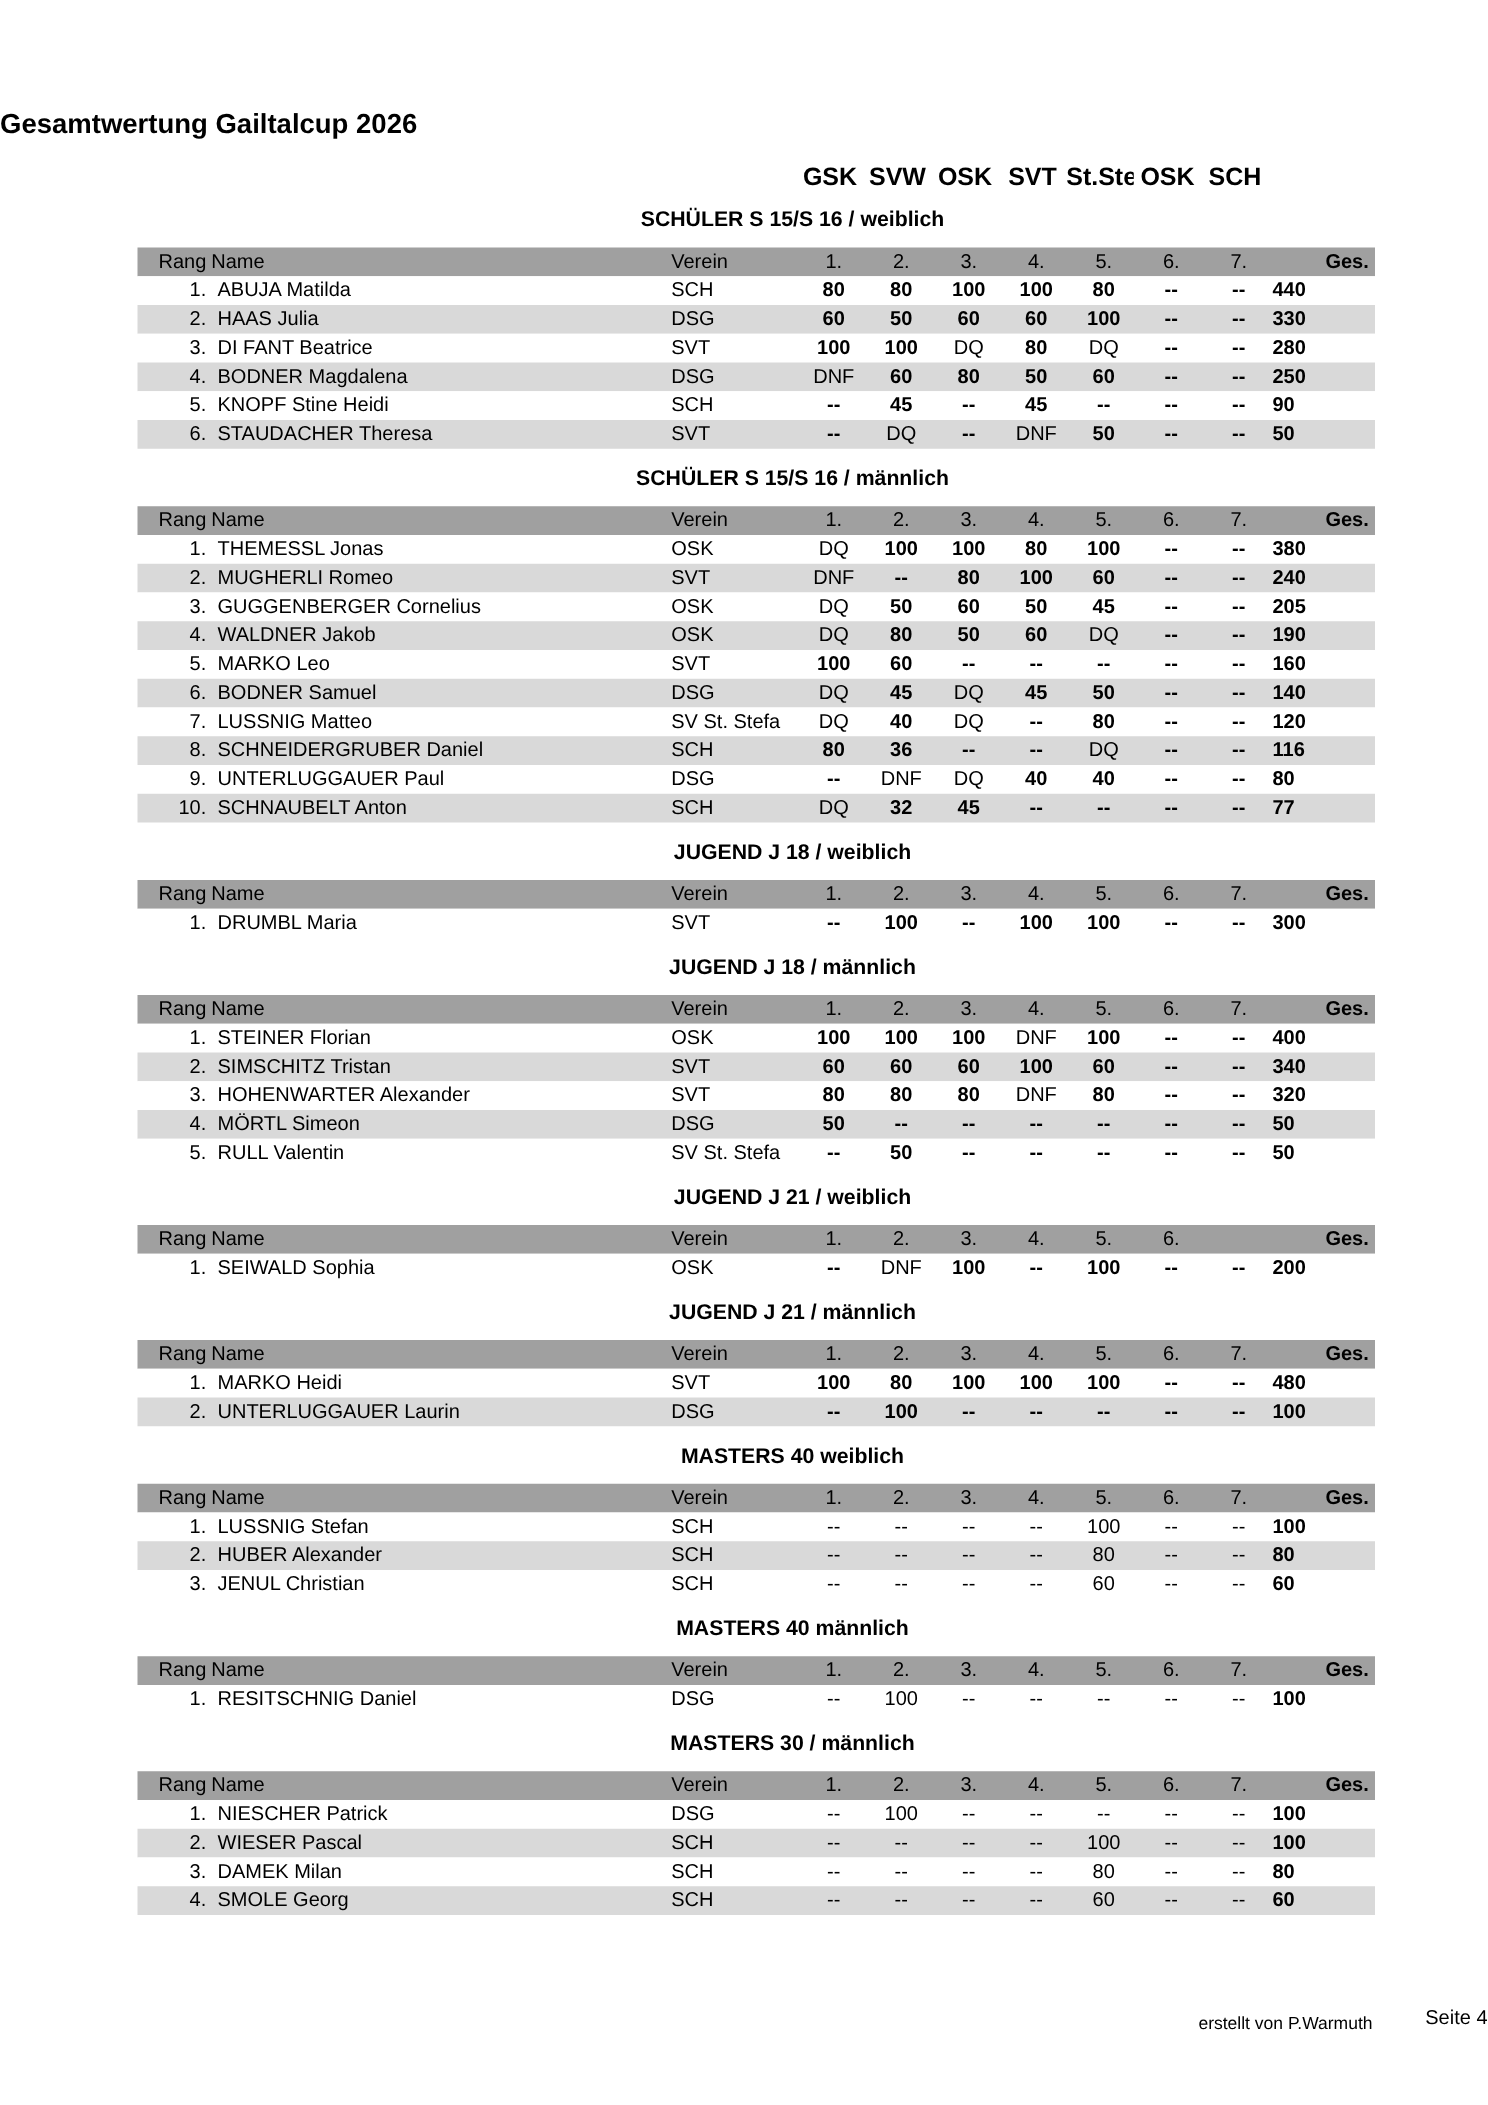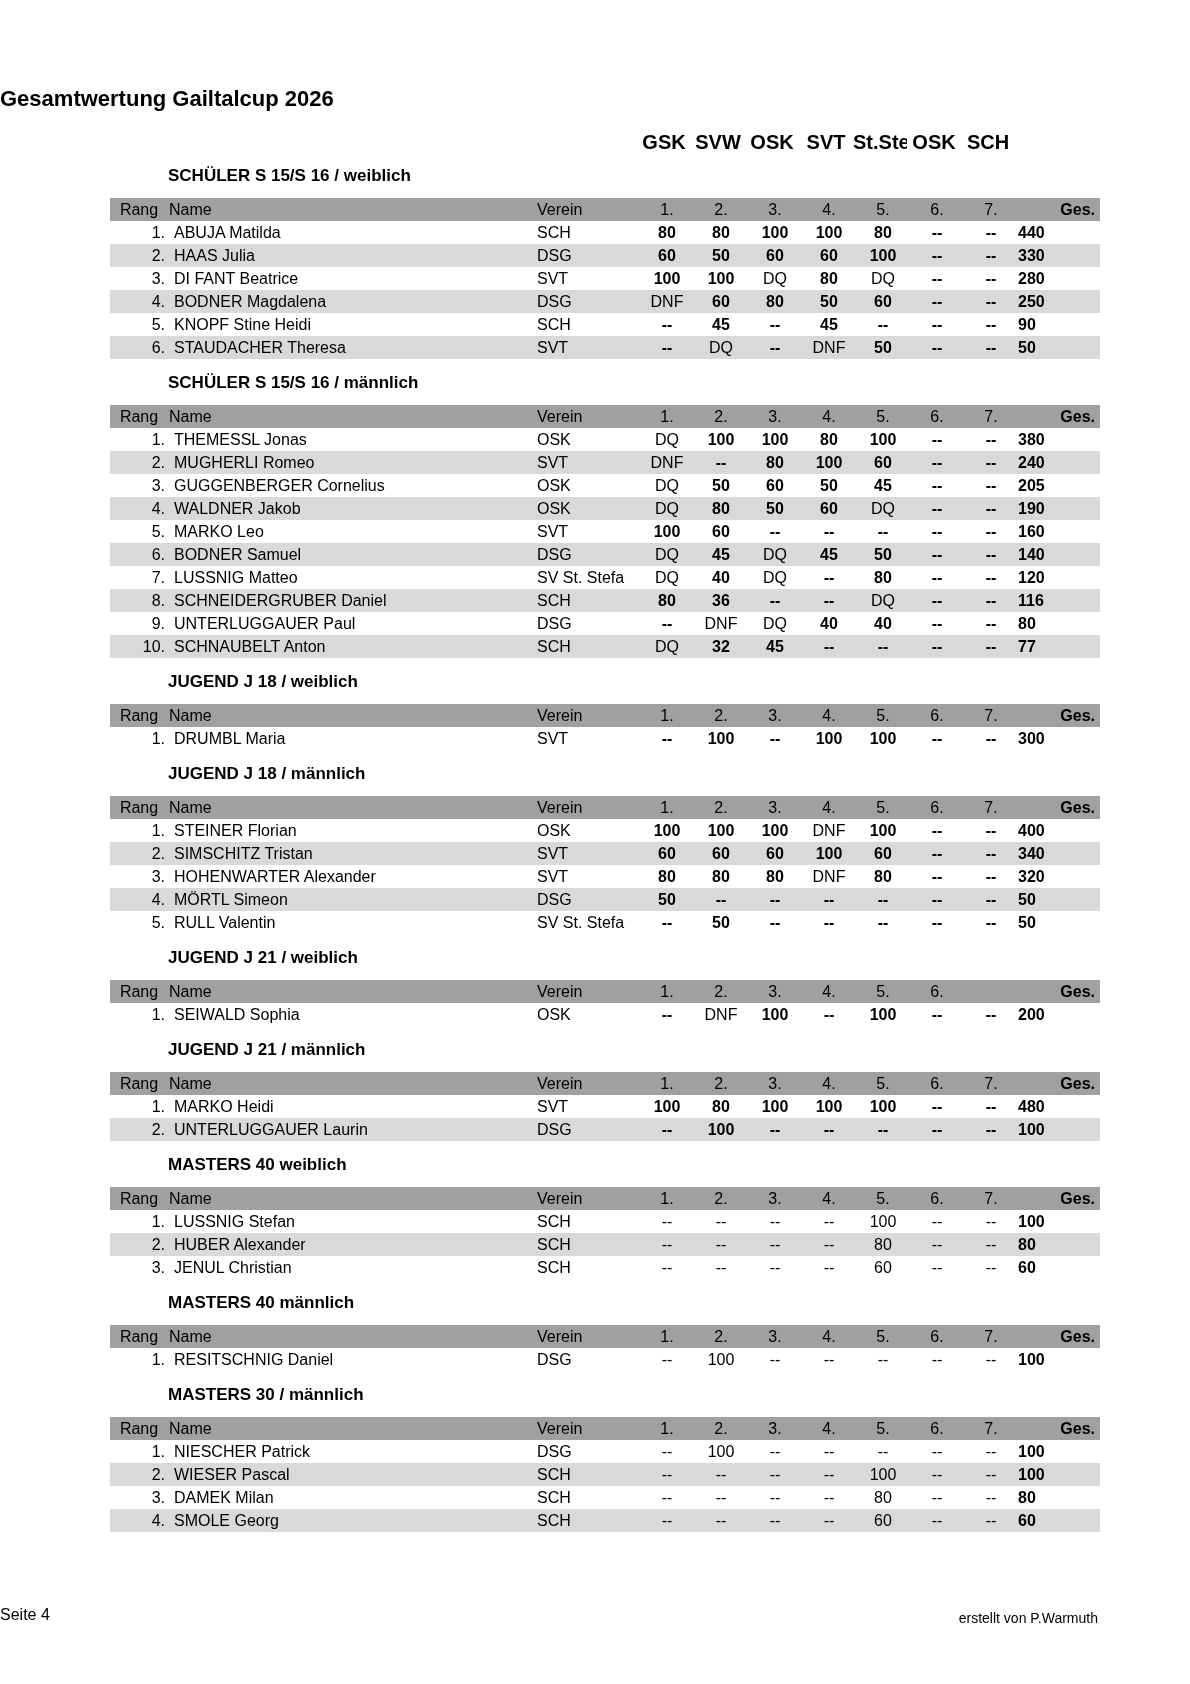--- a/index.html
+++ b/index.html
@@ -10,37 +10,37 @@
   .page-title {
     padding-top:86px; width:1134px; text-align:left;
     font-size:22px; font-weight:bold; line-height:26px;
   }
   .content { margin-left:110px; width:990px; }
   .codes-row { display:flex; margin-top:20px; height:20px; line-height:20px;
     font-weight:bold; font-size:20px; }
   .codes-spacer { width:527px; }
   .code-cell { width:54px; text-align:center; white-space:nowrap; overflow:hidden; }
   .section-title { margin:14px 0 12px 58px; font-size:17px; font-weight:bold;
-    line-height:20px; white-space:nowrap; }
+    line-height:20px; white-space:nowrap;text-align:center; }
   .table { width:990px; }
   .thead { display:flex; background:#a0a0a0; height:23px; line-height:23px; font-size:16px; }
   .row { display:flex; height:23px; line-height:23px; font-size:16px; background:#fff; }
   .row.zebra { background:#d9d9d9; }
-  .h-rang { width:55px; text-align:center; padding-left:3px; box-sizing:border-box; }
+  .h-rang { width:55px; text-align:right; padding-left:3px; box-sizing:border-box; }
   .h-name { width:372px; padding-left:4px; box-sizing:border-box; }
   .h-verein { width:103px; }
   .h-ges { width:82px; text-align:right; font-weight:bold; padding-right:5px; box-sizing:border-box; }
   .cell-rang { width:55px; text-align:right; }
   .cell-name { width:372px; padding-left:9px; box-sizing:border-box; white-space:nowrap; overflow:hidden; }
   .cell-verein { width:103px; white-space:nowrap; overflow:hidden; }
   .cell-res { width:54px; text-align:center; white-space:nowrap; }
   .res-bold { font-weight:bold; }
   .res-light { font-weight:normal; }
   .cell-ges { width:82px; font-weight:bold; padding-right:5px; box-sizing:border-box; }
-  .footer-page { position:absolute; top:1606px; left:0; width:1190px; text-align:left; font-size:16px; }
+  .footer-page { position:absolute; top:1606px; left:0; width:1190px; text-align:right; font-size:16px; }
   .footer-credit { position:absolute; top:1610px; right:92px; font-size:14px; }
 </style>
 </head>
 <body>
 
 <div class="page-title">Gesamtwertung Gailtalcup 2026</div>
 
 <div class="content">
   <div class="codes-row">
     <span class="codes-spacer"></span>

